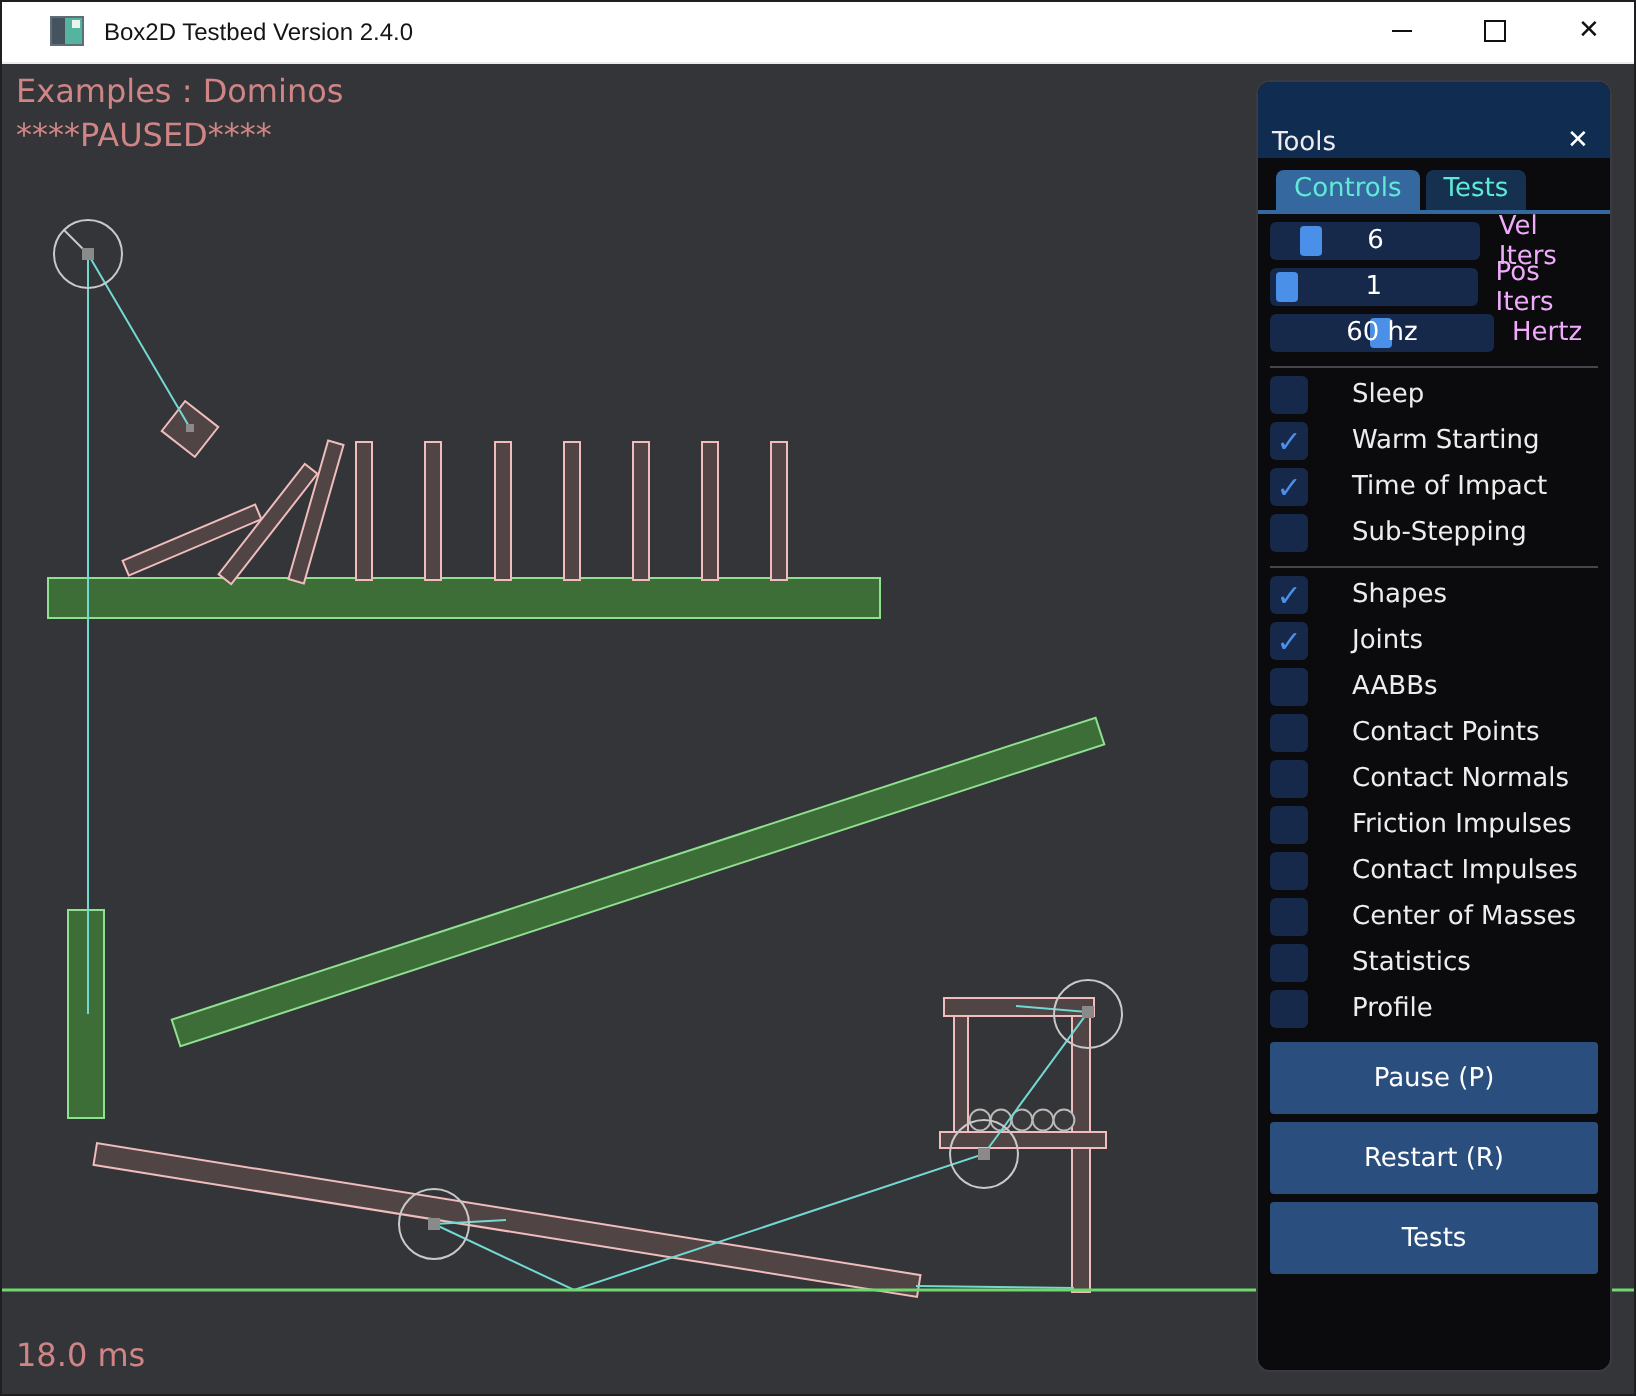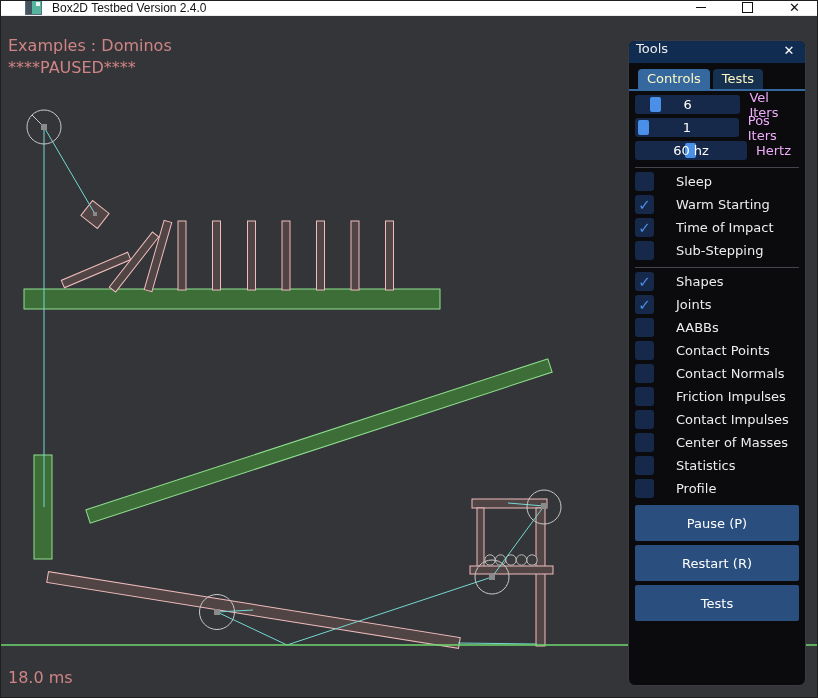--- a/index.html
+++ b/index.html
@@ -4,21 +4,21 @@
 <style>
   html,body{margin:0;padding:0}
   body{
     width:818px;height:698px;position:relative;overflow:hidden;
     background:var(--scene-bg,#343538);
     font-family:"DejaVu Sans",sans-serif;
   }
   .frame-border{position:absolute;inset:0;box-shadow:inset 0 0 0 1px #1f1f22;pointer-events:none;z-index:50}
 
   
-  .titlebar{position:absolute;top:0;left:0;width:818px;height:16px;background:#ffffff;
+  .titlebar{position:absolute;top:0;left:0;width:818px;height:32px;background:#ffffff;
     display:flex;align-items:center;z-index:30;border-bottom:1px solid #ececec;box-sizing:border-box}
   .app-icon{width:15px;height:13px;margin-left:25px;margin-right:10px;border:1px solid #5d6e79;
     background:linear-gradient(90deg,#45535f 0 42%,#55b49e 42% 100%);position:relative}
   .app-icon:after{content:"";position:absolute;right:1px;top:1px;width:4px;height:4px;background:#e8f4ef}
   .title-text{font-family:"Liberation Sans",sans-serif;font-size:12px;color:#141414}
   .win-controls{margin-left:auto;display:flex;height:100%}
   .win-btn{width:47px;height:100%;display:flex;align-items:center;justify-content:center;color:#111}
   .glyph-min{width:10px;height:0;border-top:1px solid #111}
   .glyph-max{width:9px;height:9px;border:1px solid #111}
   .glyph-close{font-size:13px;line-height:1}
@@ -36,26 +36,26 @@
   
   .hud{position:absolute;left:8px;color:var(--overlay-text,#cf8585);font-size:16px;z-index:5;white-space:pre}
   .hud-example{top:36px}
   .hud-paused{top:58px}
   .hud-ms{top:668px}
 
   
   .tools-panel{position:absolute;left:628px;top:40px;width:178px;height:646px;z-index:20;
     background:var(--panel-bg,#0b0b0d);border:1px solid #3a3a42;border-radius:7px;box-sizing:border-box;
     color:var(--panel-text,#ededed);font-size:13px}
-  .panel-title{height:22px;background:var(--panel-title,#112c51);border-radius:6px 6px 0 0;
-    display:flex;align-items:flex-start;padding:0 7px}
+  .panel-title{height:38px;background:var(--panel-title,#112c51);border-radius:6px 6px 0 0;
+    display:flex;align-items:flex-end;padding:0 7px}
   .panel-close{margin-left:auto;width:18px;height:18px;display:flex;align-items:center;justify-content:center;
     color:#fff;font-size:13px}
   .tab-bar{display:flex;gap:3px;padding:6px 6px 0 9px;border-bottom:2px solid var(--tab-active,#35689f)}
-  .tab{padding:2px 9px 3px 9px;border-radius:4px 4px 0 0;color:#fef9c3}
+  .tab{padding:2px 9px 3px 9px;border-radius:4px 4px 0 0;color:#5eead4}
   .tab.active{background:var(--tab-active,#35689f)}
   .tab.inactive{background:var(--tab-inactive,#16304f)}
   .panel-body{padding:0 6px}
   .slider-row{display:flex;align-items:center;margin-top:4px;height:19px}
   .slider-track{position:relative;width:112px;height:19px;background:var(--frame-navy,#16294a);border-radius:3px}
   .slider-grab{position:absolute;top:2px;bottom:2px;width:11px;border-radius:2px;background:var(--accent-blue,#4a8fe8)}
   .slider-value{position:absolute;inset:0;display:flex;align-items:center;justify-content:center;color:#fff}
   .side-label{margin-left:9px;color:#f0abfc}
   .separator{height:1px;background:#45454e;margin:7px 0 2px 0}
   .checkbox-row{display:flex;align-items:center;margin-top:4px;height:19px}

